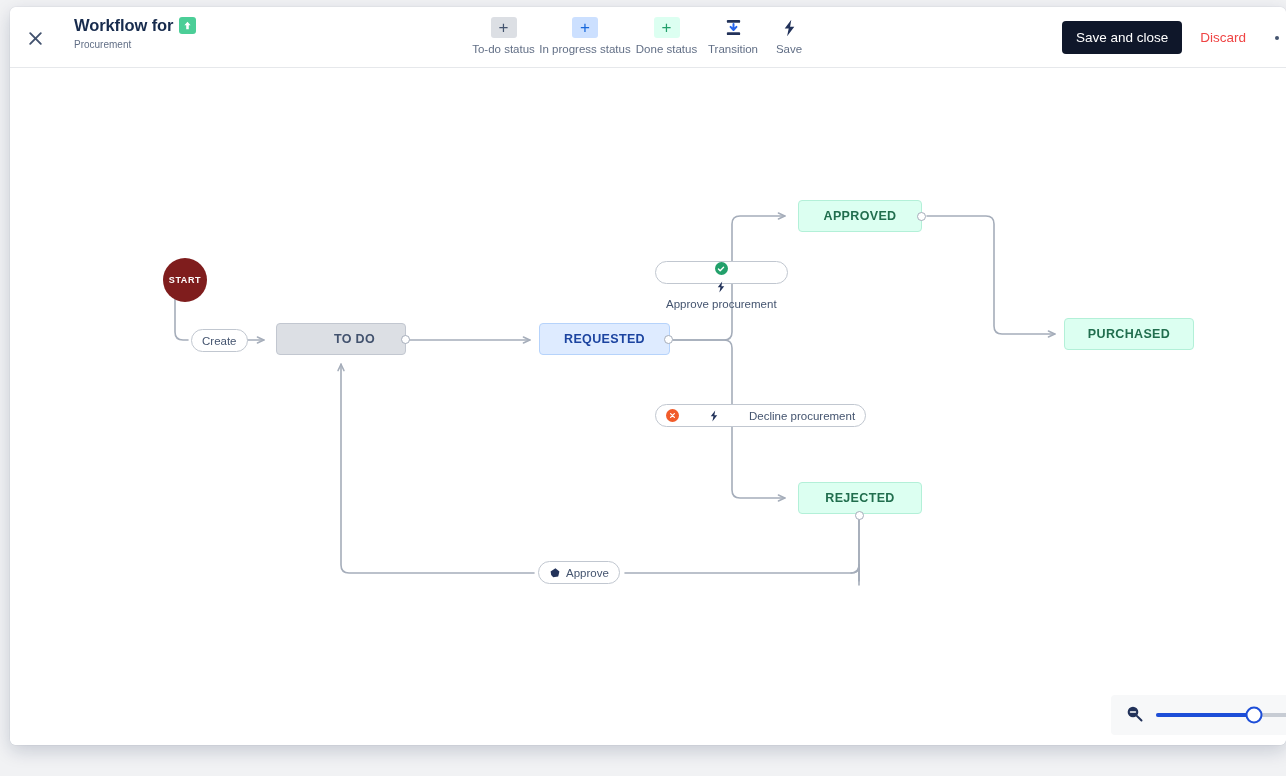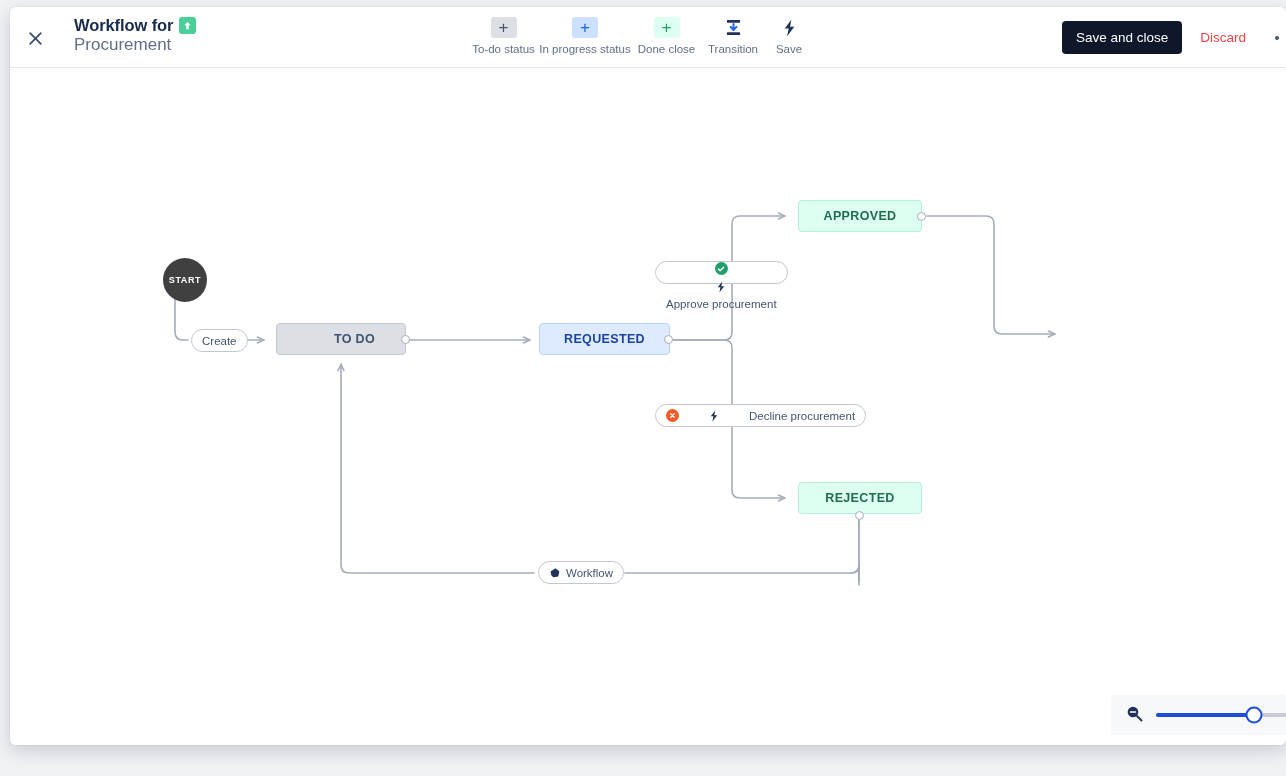--- a/index.html
+++ b/index.html
@@ -71,21 +71,21 @@
     width: 17px;
     height: 17px;
     border-radius: 3px;
     background: #4bce97;
     display: inline-flex;
     align-items: center;
     justify-content: center;
     flex: none;
   }
   .subtitle {
-    font-size: 17px;
+    font-size: 10px;
     color: #626f86;
     margin-top: 3px;
     line-height: 14px;
   }
 
   
   .toolbar {
     position: absolute;
     left: 455px;
     top: 7px;
@@ -211,21 +211,21 @@
   .node.done {
     background: #dcfff1;
     border: 1px solid #b3f0d8;
     color: #216e4e;
   }
   .start-node {
     position: absolute;
     width: 44px;
     height: 44px;
     border-radius: 50%;
-    background: #404040;
+    background: #7f1d1d;
     color: #ffffff;
     font-size: 9px;
     font-weight: bold;
     letter-spacing: 0.6px;
     display: flex;
     align-items: center;
     justify-content: center;
     cursor: pointer;
   }
   
@@ -340,21 +340,21 @@
         <div class="tool">
           <span class="tool-icon todo">+</span>
           <span class="tool-label">To-do status</span>
         </div>
         <div class="tool wide">
           <span class="tool-icon inprog">+</span>
           <span class="tool-label">In progress status</span>
         </div>
         <div class="tool">
           <span class="tool-icon done">+</span>
-          <span class="tool-label">Done close</span>
+          <span class="tool-label">Done status</span>
         </div>
         <div class="tool narrow">
           <span class="tool-icon plain">
             <svg width="19" height="19" viewBox="0 0 20 20" aria-hidden="true">
               <rect x="3" y="2" width="14" height="3.1" rx="1" fill="#22325a"></rect>
               <rect x="3" y="14.9" width="14" height="3.1" rx="1" fill="#22325a"></rect>
               <path d="M10 6.4 L10 12.1 M6.9 9.4 L10 12.6 L13.1 9.4" stroke="#2563eb" stroke-width="2.1" fill="none" stroke-linecap="round" stroke-linejoin="round"></path>
             </svg>
           </span>
           <span class="tool-label">Transition</span>
@@ -418,20 +418,21 @@
 
       <div class="node inprogress" style="left:529px; top:255px; width:131px; height:32px;">REQUESTED</div>
       <div class="handle" style="left:654px; top:267px;"></div>
 
       <div class="node done" style="left:788px; top:132px; width:124px; height:32px;">APPROVED</div>
       <div class="handle" style="left:907px; top:144px;"></div>
 
       <div class="node done" style="left:788px; top:414px; width:124px; height:32px;">REJECTED</div>
       <div class="handle" style="left:845px; top:443px;"></div>
 
+      <div class="node done" style="left:1054px; top:250px; width:130px; height:32px;">PURCHASED</div>
 
       <div class="pill" style="left:181px; top:261px;">
         <span>Create</span>
       </div>
 
       <div class="pill" style="left:645px; top:193px;flex-direction:column;">
         <span class="pill-badge approve">
           <svg width="8" height="8" viewBox="0 0 10 10" aria-hidden="true">
             <path d="M1.8,5.1 L4,7.3 L8.2,2.9" fill="none" stroke="#ffffff" stroke-width="1.7" stroke-linecap="round" stroke-linejoin="round"></path>
           </svg>
@@ -457,21 +458,21 @@
         </span>
         <span>Decline procurement</span>
       </div>
 
       <div class="pill" style="left:528px; top:493px;">
         <span class="pill-badge" style="width:12px;">
           <svg width="12" height="12" viewBox="0 0 12 12" aria-hidden="true">
             <path d="M1.6,4.4 L6.4,1.2 L10.4,4.6 L9.2,9.6 L4.2,10.2 L2.2,8.0 Z" fill="#22325a"></path>
           </svg>
         </span>
-        <span>Workflow</span>
+        <span>Approve</span>
       </div>
 
       <div class="zoom-ctrl">
         <span>
           <svg width="19" height="19" viewBox="0 0 20 20" aria-hidden="true">
             <circle cx="8.4" cy="8.4" r="5.6" fill="#22325a"></circle>
             <path d="M5.8,8.4 L11,8.4" stroke="#ffffff" stroke-width="1.6" stroke-linecap="round"></path>
             <path d="M12.6,12.6 L17.4,17.4" stroke="#22325a" stroke-width="2" stroke-linecap="round"></path>
           </svg>
         </span>

